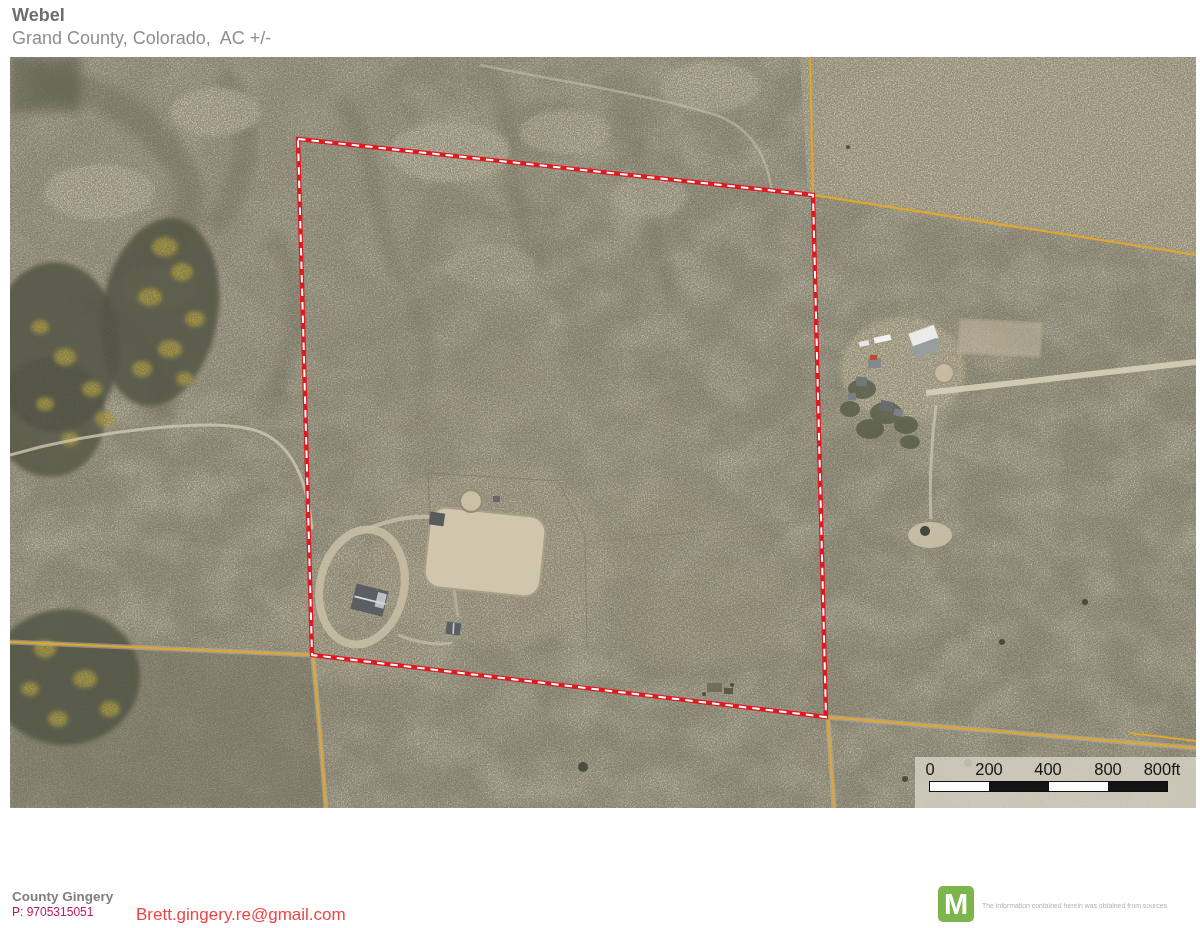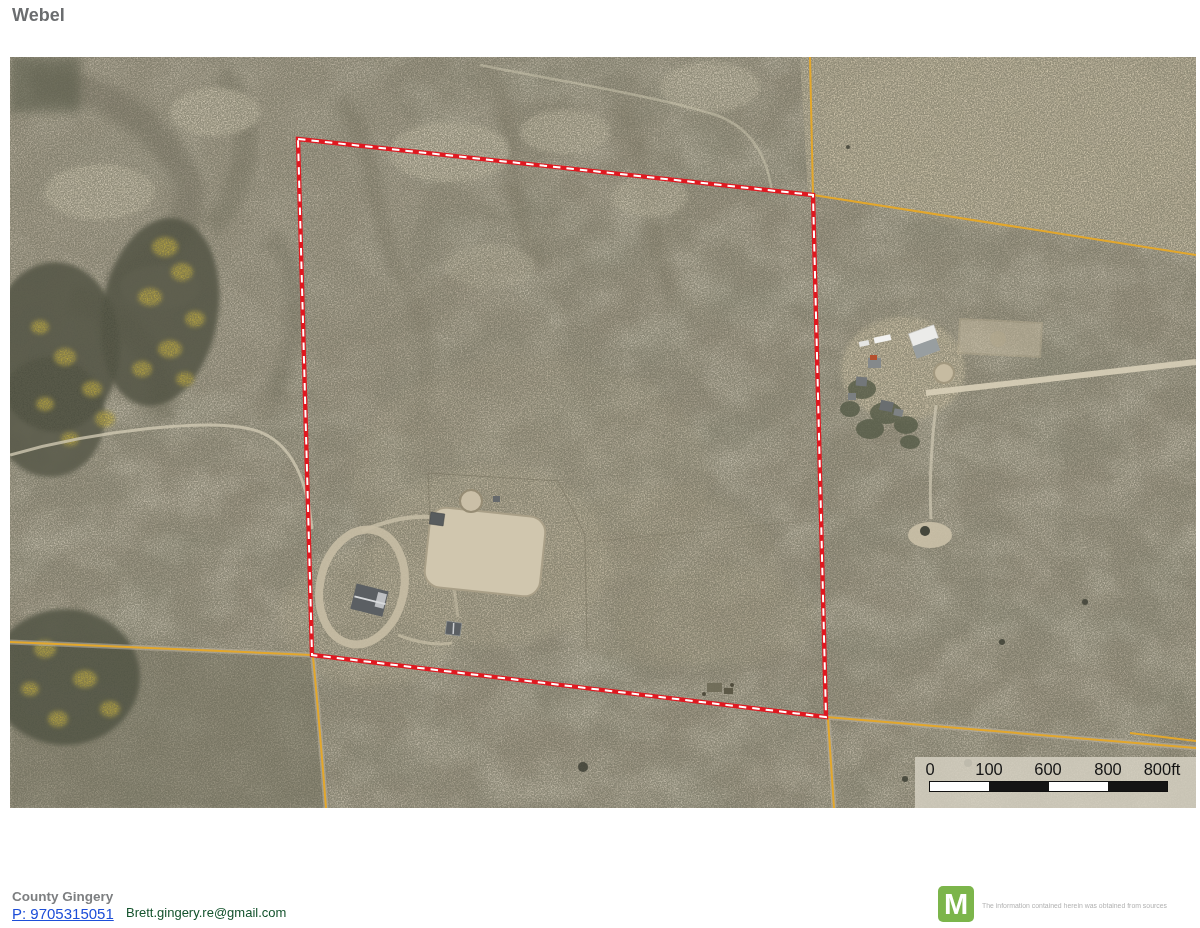--- a/index.html
+++ b/index.html
@@ -32,36 +32,37 @@
   .scalebar .bar{position:absolute;left:14px;top:24px;width:239px;height:11px;
     border:1px solid #101010;display:flex;}
   .scalebar .seg{flex:1 1 auto;height:100%;}
   .seg.w{background:#ffffff;} .seg.b{background:#141414;}
 
   
   .legend{position:absolute;left:0;top:808px;width:1200px;height:40px;}
 
   
   .ft-name{position:absolute;left:12px;top:889px;font-size:13.5px;font-weight:bold;color:#7d7f81;}
-  .ft-phone{position:absolute;left:12px;top:905px;font-size:15px;color:#1d4ed8;text-decoration:underline;}
-  .ft-email{position:absolute;left:126px;top:905px;font-size:13px;color:#14532d;}
+  .ft-phone{position:absolute;left:12px;top:905px;font-size:12px;color:#be185d;}
+  .ft-email{position:absolute;left:136px;top:905px;font-size:17px;color:#ef4444;}
 
   
   .logo{position:absolute;left:938px;top:886px;width:36px;height:36px;border-radius:5px;
     background:var(--logo-green);color:#fff;font-size:29px;font-weight:bold;
     display:flex;align-items:center;justify-content:center;}
   .disc{position:absolute;left:982px;top:885px;width:218px;font-size:6.9px;
     line-height:8.7px;color:#b2b2b2;white-space:pre-wrap;}
 </style>
 </head>
 <body>
 
 <div class="page">
 
   <div class="hdr-title">Webel</div>
+  <div class="hdr-sub">Grand County, Colorado,  AC +/-</div>
 
   <div class="map">
     <svg viewBox="0 0 1186 751" preserveAspectRatio="none">
       <defs>
         <filter id="soft" x="-40%" y="-40%" width="180%" height="180%">
           <feGaussianBlur stdDeviation="5"></feGaussianBlur>
         </filter>
         <filter id="soft2" x="-40%" y="-40%" width="180%" height="180%">
           <feGaussianBlur stdDeviation="2"></feGaussianBlur>
         </filter>
@@ -264,22 +265,22 @@
 
       <g>
         <path d="M288,82 L803,138 L816,660 L302,598 Z" fill="none" stroke="var(--boundary-red)" stroke-width="4.4" stroke-linejoin="miter"></path>
         <path d="M288,82 L803,138 L816,660 L302,598 Z" fill="none" stroke="var(--dash-white)" stroke-width="2" stroke-dasharray="7.5 6"></path>
       </g>
     </svg>
   </div>
 
   <div class="scalebar">
     <span class="lbl" style="left:15px">0</span>
-    <span class="lbl" style="left:74px">100</span>
-    <span class="lbl" style="left:133px">600</span>
+    <span class="lbl" style="left:74px">200</span>
+    <span class="lbl" style="left:133px">400</span>
     <span class="lbl" style="left:193px">800</span>
     <span class="lbl" style="left:247px">800ft</span>
     <div class="bar">
       <div class="seg w"></div>
       <div class="seg b"></div>
       <div class="seg w"></div>
       <div class="seg b"></div>
     </div>
   </div>
 

